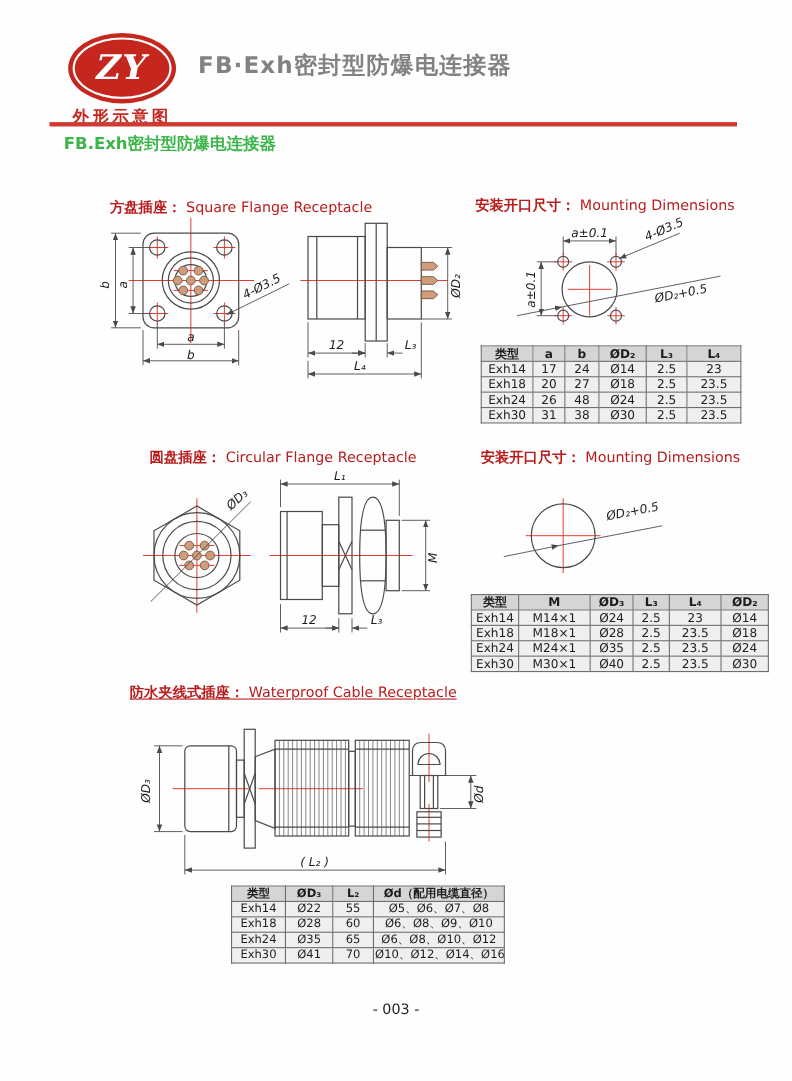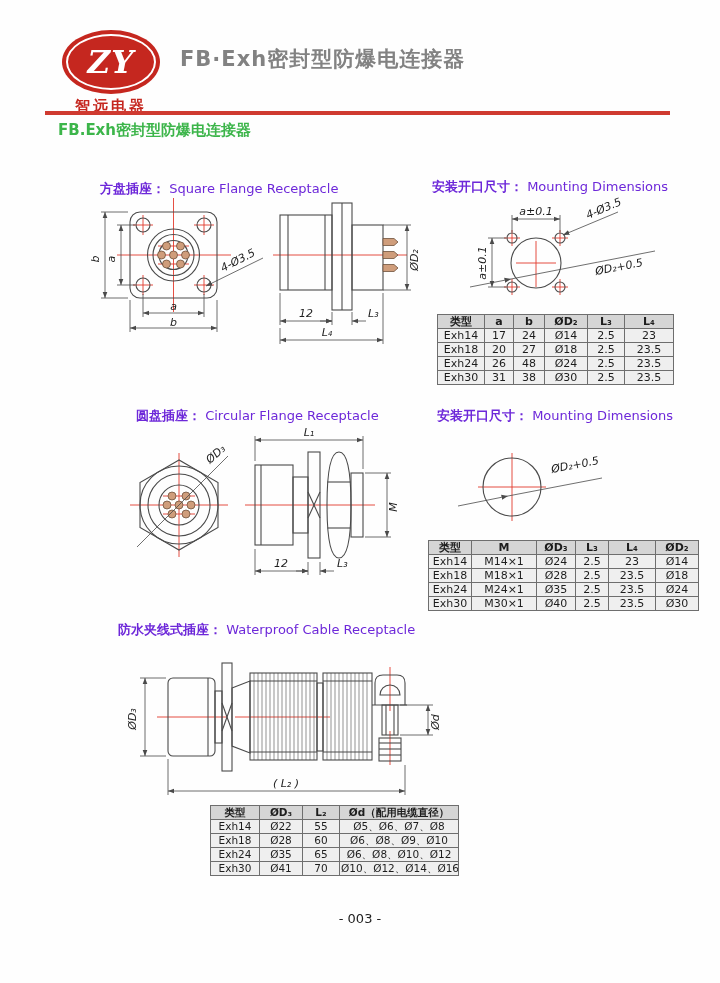--- a/index.html
+++ b/index.html
@@ -18,21 +18,21 @@
   .logo-zy{font-family:"DejaVu Serif","Liberation Serif",serif;font-style:italic;font-weight:bold;
     font-size:31px;color:#fff;letter-spacing:1px;position:relative;z-index:2;}
   .logo-sub{left:48px;top:97px;width:126px;text-align:center;color:var(--red);
     font-weight:bold;font-size:15px;letter-spacing:3px;}
   .title{left:180px;top:45px;font-size:21px;font-weight:bold;color:var(--gray);letter-spacing:1px;}
   .rule{left:45px;top:111px;width:625px;height:4px;background:var(--rule);}
   .green-label{left:58px;top:121px;font-size:15px;font-weight:bold;color:var(--green);}
   
   .sec-title{left:68px;top:155px;font-size:16.5px;color:#3a3a3a;}
   .sec-title .zh{font-weight:bold;}
-  .sub-label{font-size:13px;color:#6d28d9;}
+  .sub-label{font-size:13px;color:#b91c1c;}
   .sub-label .zh{font-weight:bold;}
   
   table.spec{position:absolute;border-collapse:collapse;table-layout:fixed;
     font-size:11px;color:#1d1d1d;}
   table.spec th,table.spec td{border:1px solid var(--tborder);text-align:center;
     padding:0 1px;height:13px;line-height:13px;overflow:hidden;white-space:nowrap;}
   table.spec th{background:var(--thbg);font-weight:bold;}
   table.spec td{background:var(--tdbg);}
   table.small{font-size:10.5px;}
   
@@ -46,21 +46,21 @@
   .footer{left:0;top:911px;width:720px;text-align:center;font-size:13px;color:#222;}
 </style>
 </head>
 <body>
 
 <div class="page">
 
   <div class="abs logo-oval">
     <span class="logo-zy">ZY</span>
   </div>
-  <div class="abs logo-sub">智远电器</div>
+  <div class="abs logo-sub">外形示意图</div>
   <div class="abs title">FB·Exh密封型防爆电连接器</div>
   <div class="abs rule"></div>
   <div class="abs green-label">FB.Exh密封型防爆电连接器</div>
 
   <div class="abs sub-label" style="left:100px;top:180px;">
     <span class="zh">方盘插座：</span> <span>Square Flange Receptacle</span>
   </div>
   <div class="abs sub-label" style="left:432px;top:178px;">
     <span class="zh">安装开口尺寸：</span> <span>Mounting Dimensions</span>
   </div>
@@ -372,21 +372,21 @@
           <td>Exh30</td>
           <td>M30×1</td>
           <td>Ø40</td>
           <td>2.5</td>
           <td>23.5</td>
           <td>Ø30</td>
         </tr>
       </tbody>
     </table>
 
-  <div class="abs sub-label" style="left:118px;top:621px;">
+  <div class="abs sub-label" style="left:118px;top:621px;text-decoration:underline;">
     <span class="zh">防水夹线式插座：</span> <span>Waterproof Cable Receptacle</span>
   </div>
 
   <svg style="left:95px;top:643px;" width="350" height="165" viewBox="0 0 350 165">
     <defs>
       <marker id="arE" viewBox="0 0 10 10" refX="9" refY="5" markerWidth="9" markerHeight="9" orient="auto-start-reverse">
         <path d="M0,1.5 L9,5 L0,8.5 z" fill="#4a4a4a"></path>
       </marker>
     </defs>
     <g class="red">

